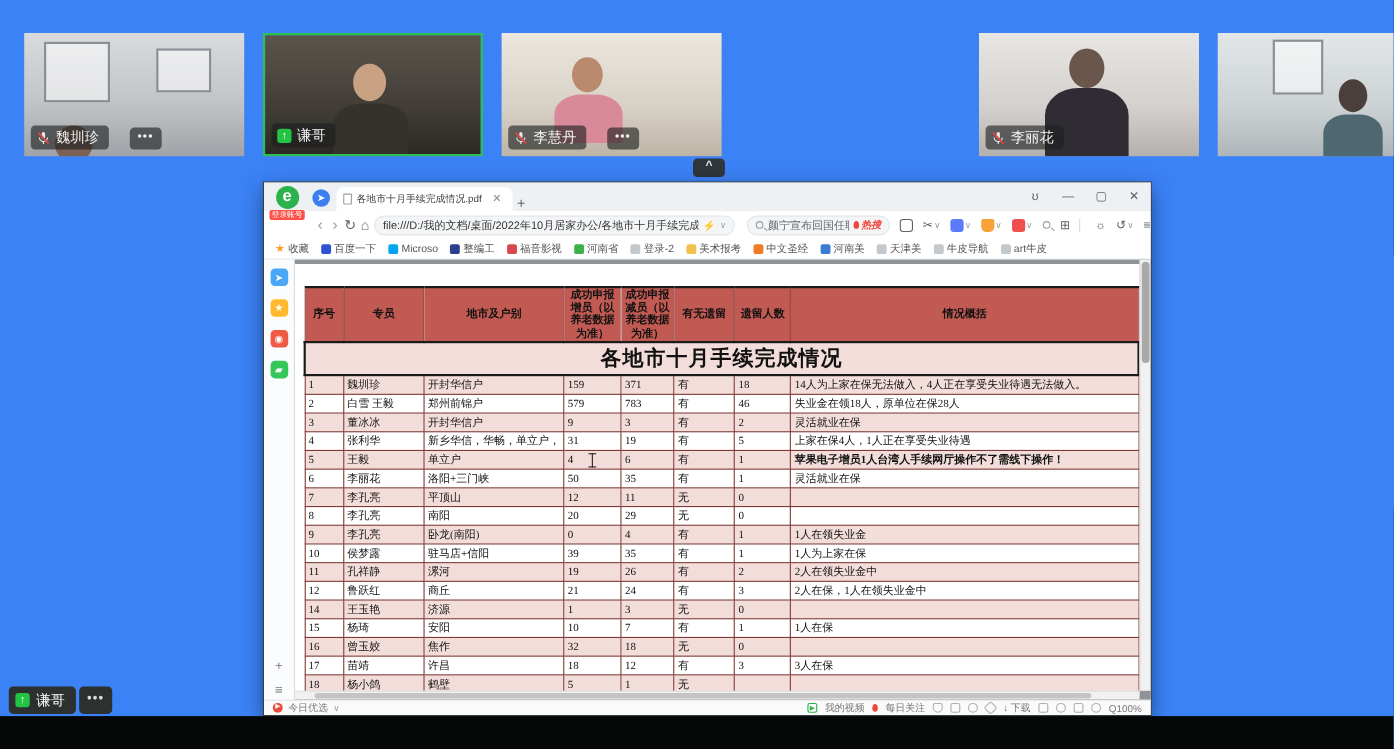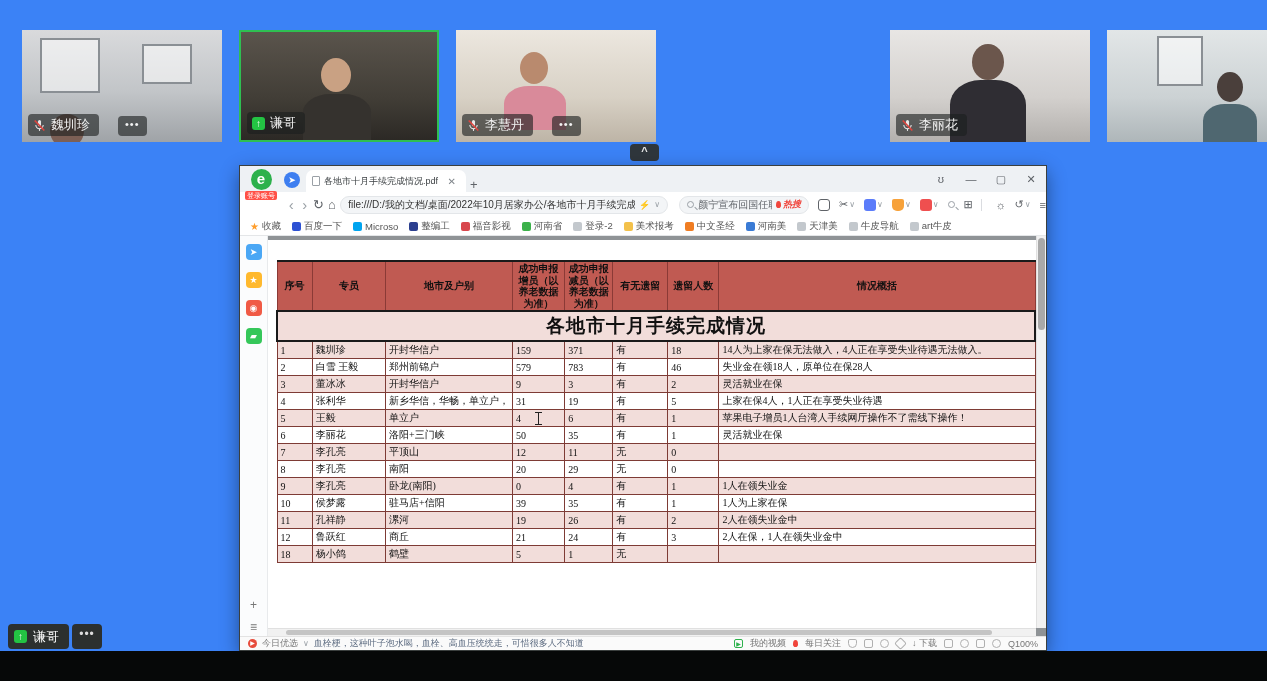--- a/index.html
+++ b/index.html
@@ -84,21 +84,21 @@
   .pdftable { border-collapse:collapse; margin:20px 0 0 8px; font-family:"Liberation Serif", serif; table-layout:fixed; }
   .pdftable td, .pdftable th { border:1px solid #7e3b35; padding:1px 3px; font-size:10px; color:#111;
                                white-space:nowrap; overflow:hidden; text-align:left; vertical-align:middle; }
   .pdftable .titlecell { border:2px solid #1a1a1a; text-align:center; font-size:19px; font-weight:bold;
                          height:30px; background:#fff; letter-spacing:1px; }
   .pdftable thead th { background:#c05a52; text-align:center; font-weight:bold; height:50px; white-space:normal;
                        line-height:1.15; font-size:10px; border-color:#8b3a36; border-top:2px solid #1a1a1a; }
   .pdftable tbody tr { height:15px; }
   .pdftable tbody tr:nth-child(odd)  td { background:#f2ddda; }
   .pdftable tbody tr:nth-child(even) td { background:#ffffff; }
-  .pdftable tbody tr.bold-remark td:last-child { font-weight:normal; }
+  .pdftable tbody tr.bold-remark td:last-child { font-weight:bold; }
   .vscroll { position:absolute; right:0; top:0; bottom:8px; width:10px; background:#f1f1f1; border-left:1px solid #e0e0e0; }
   .vthumb { position:absolute; left:1px; right:1px; top:2px; height:92px; background:#a9a9a9; border-radius:4px; }
   .hscroll { position:absolute; left:0; right:10px; bottom:0; height:8px; background:#f1f1f1; border-top:1px solid #e0e0e0; }
   .hthumb { position:absolute; top:1px; bottom:1px; left:18px; width:706px; background:#c4c4c4; border-radius:4px; }
   .ibeam { position:absolute; left:267px; top:176px; width:7px; height:13px; }
   .ibeam:before { content:""; position:absolute; left:3px; top:0; bottom:0; width:1px; background:#222; }
   .ibeam:after { content:""; position:absolute; left:0; right:0; top:0; height:1px; background:#222; box-shadow:0 12px 0 #222; }
 
   .statusbar { height:14px; background:#fafafa; border-top:1px solid #e3e3e3; display:flex; align-items:center;
                padding:0 8px; gap:5px; font-size:9px; color:#777; flex:0 0 auto; white-space:nowrap; }
@@ -483,20 +483,60 @@
                   <td>12</td>
                   <td>鲁跃红</td>
                   <td>商丘</td>
                   <td>21</td>
                   <td>24</td>
                   <td>有</td>
                   <td>3</td>
                   <td>2人在保，1人在领失业金中</td>
                 </tr>
                 <tr>
+                  <td>14</td>
+                  <td>王玉艳</td>
+                  <td>济源</td>
+                  <td>1</td>
+                  <td>3</td>
+                  <td>无</td>
+                  <td>0</td>
+                  <td></td>
+                </tr>
+                <tr>
+                  <td>15</td>
+                  <td>杨琦</td>
+                  <td>安阳</td>
+                  <td>10</td>
+                  <td>7</td>
+                  <td>有</td>
+                  <td>1</td>
+                  <td>1人在保</td>
+                </tr>
+                <tr>
+                  <td>16</td>
+                  <td>曾玉姣</td>
+                  <td>焦作</td>
+                  <td>32</td>
+                  <td>18</td>
+                  <td>无</td>
+                  <td>0</td>
+                  <td></td>
+                </tr>
+                <tr>
+                  <td>17</td>
+                  <td>苗靖</td>
+                  <td>许昌</td>
+                  <td>18</td>
+                  <td>12</td>
+                  <td>有</td>
+                  <td>3</td>
+                  <td>3人在保</td>
+                </tr>
+                <tr>
                   <td>18</td>
                   <td>杨小鸽</td>
                   <td>鹤壁</td>
                   <td>5</td>
                   <td>1</td>
                   <td>无</td>
                   <td></td>
                   <td></td>
                 </tr>
               </tbody>
@@ -509,21 +549,20 @@
         <div class="hscroll">
             <div class="hthumb"></div>
           </div>
       </div>
     </div>
 
     <div class="statusbar">
       <span class="st-red">▶</span>
       <span>今日优选</span>
       <span class="caret">∨</span>
-      <span class="st-news">血栓梗，这种叶子泡水喝，血栓、高血压统统走，可惜很多人不知道</span>
       <div class="st-right">
         <span class="st-green">▶</span>
         <span>我的视频</span>
         <span class="flame"></span>
         <span>每日关注</span>
         <span class="st-ic" style="border-radius:2px 2px 5px 5px;"></span>
         <span class="st-ic"></span>
         <span class="st-ic round"></span>
         <span class="st-ic" style="transform:rotate(45deg);"></span>
         <span><span>↓</span> <span>下载</span></span>

